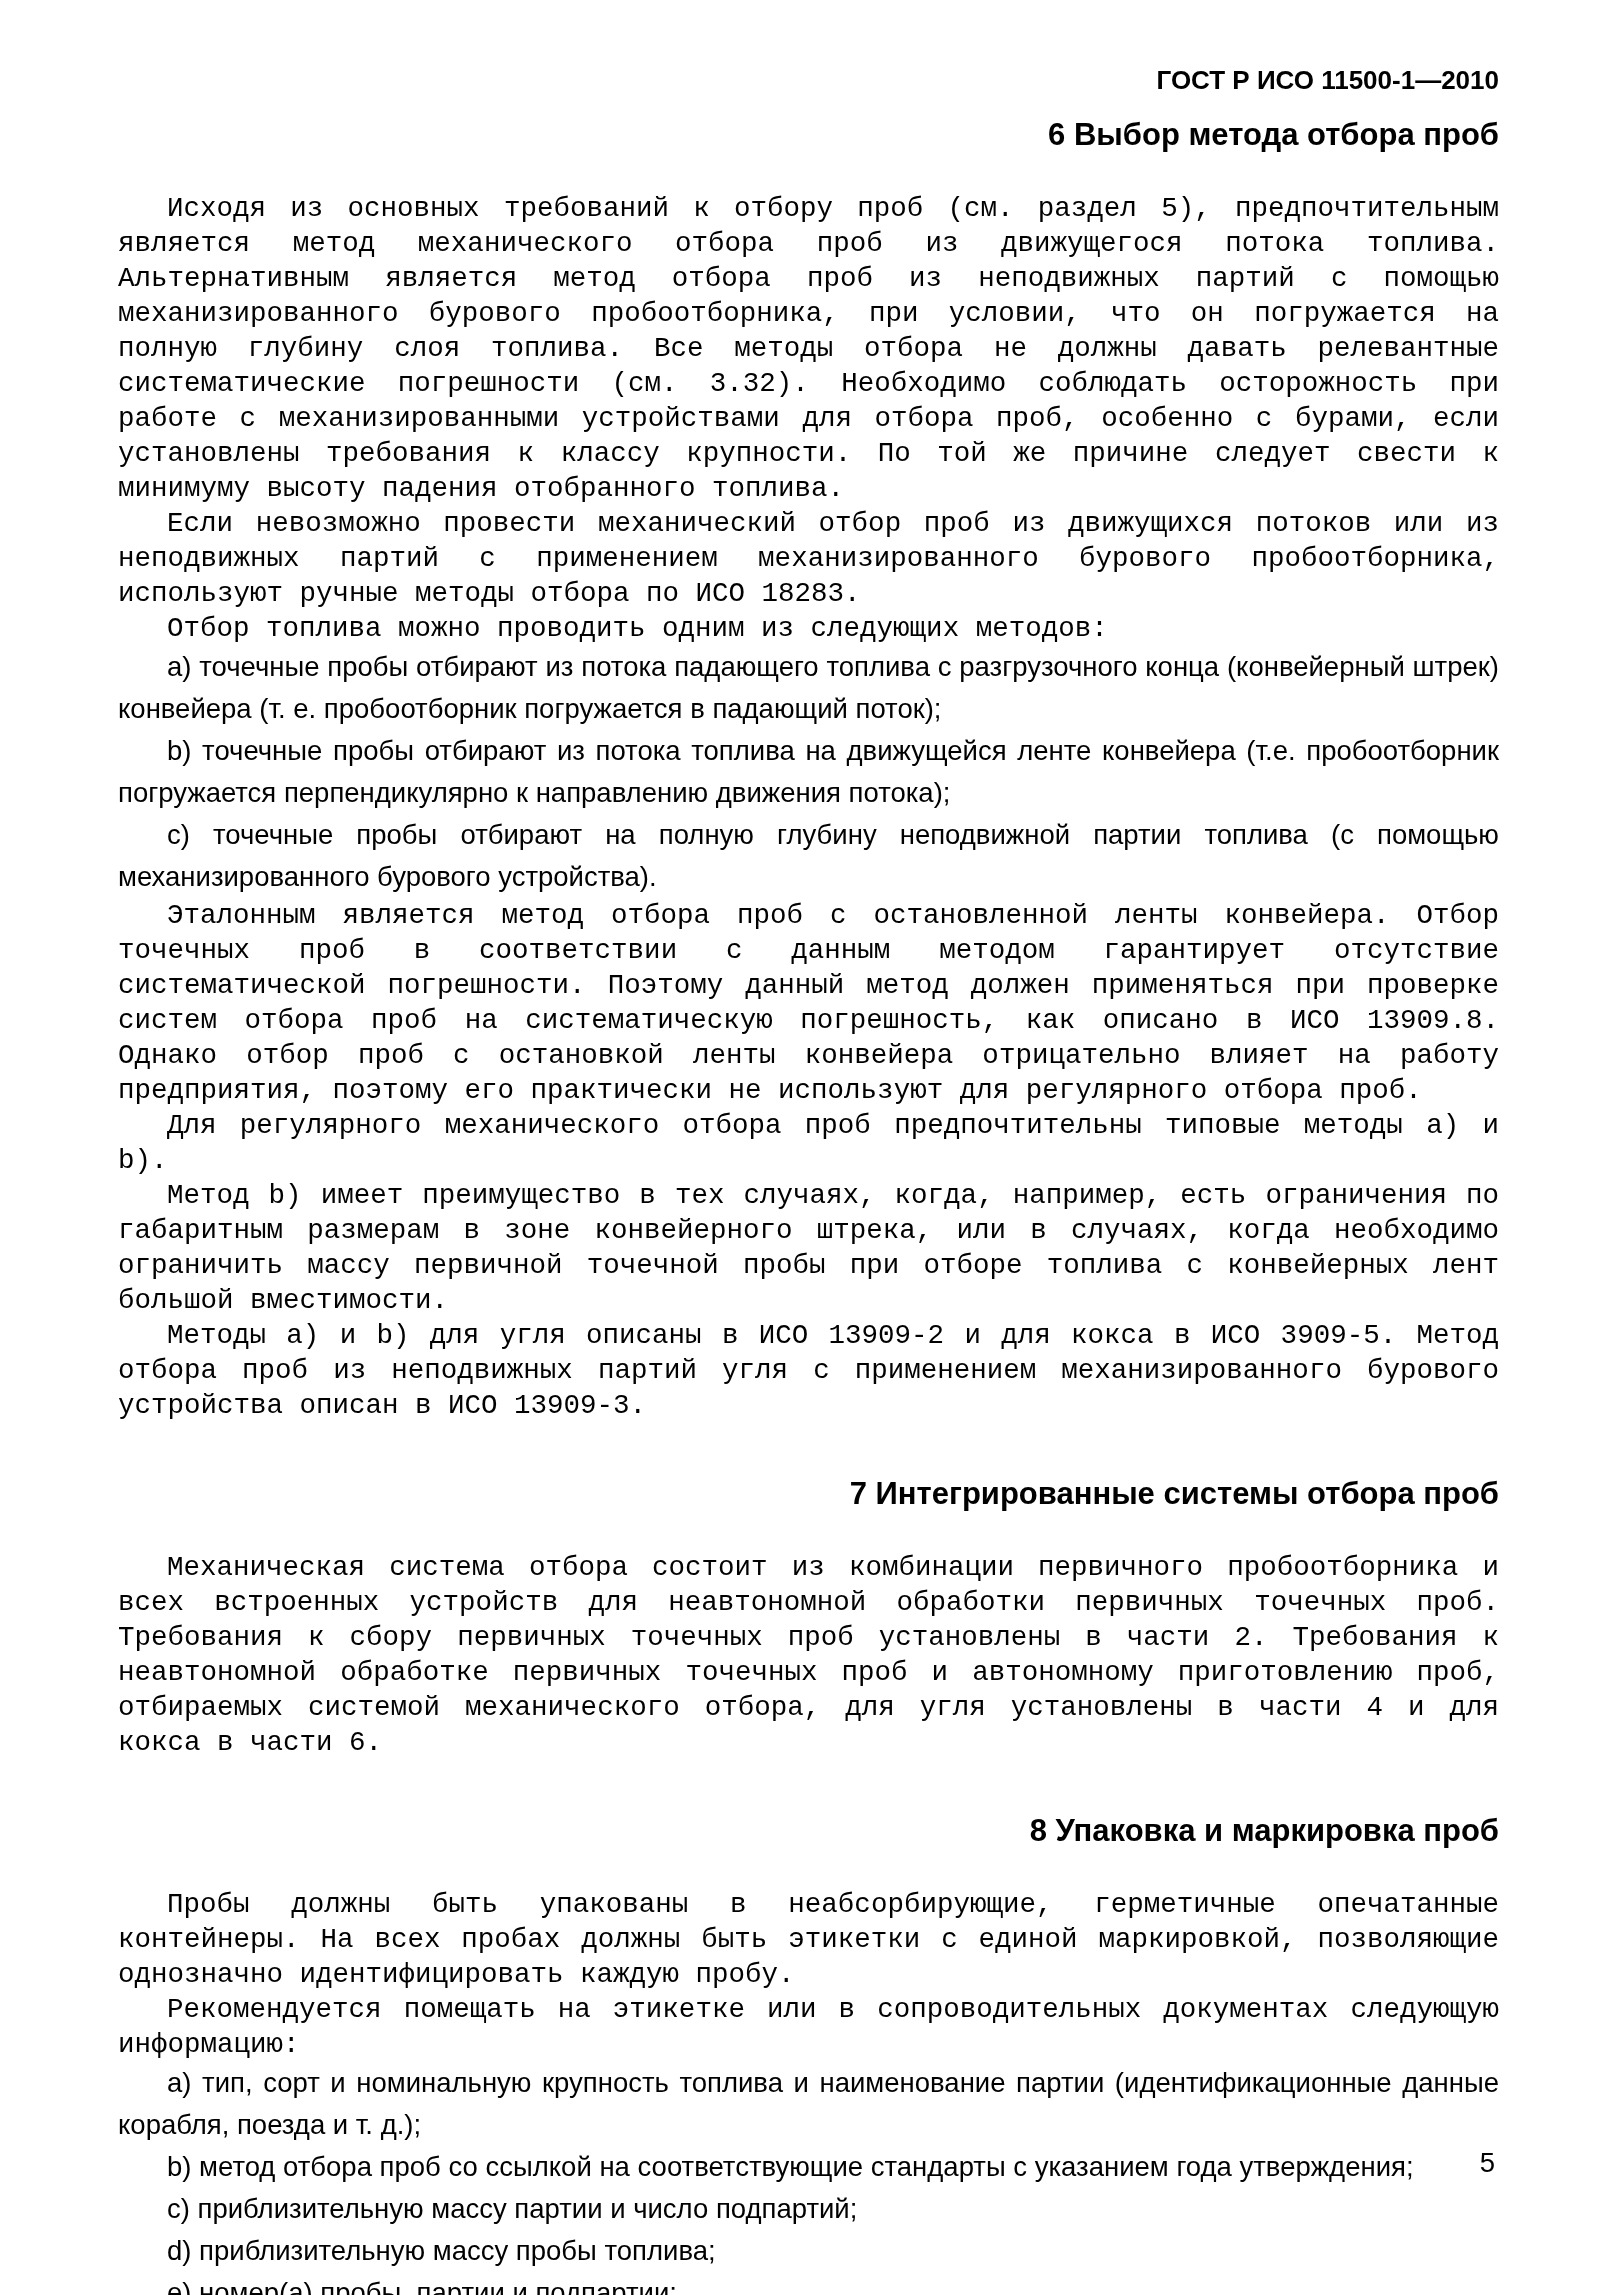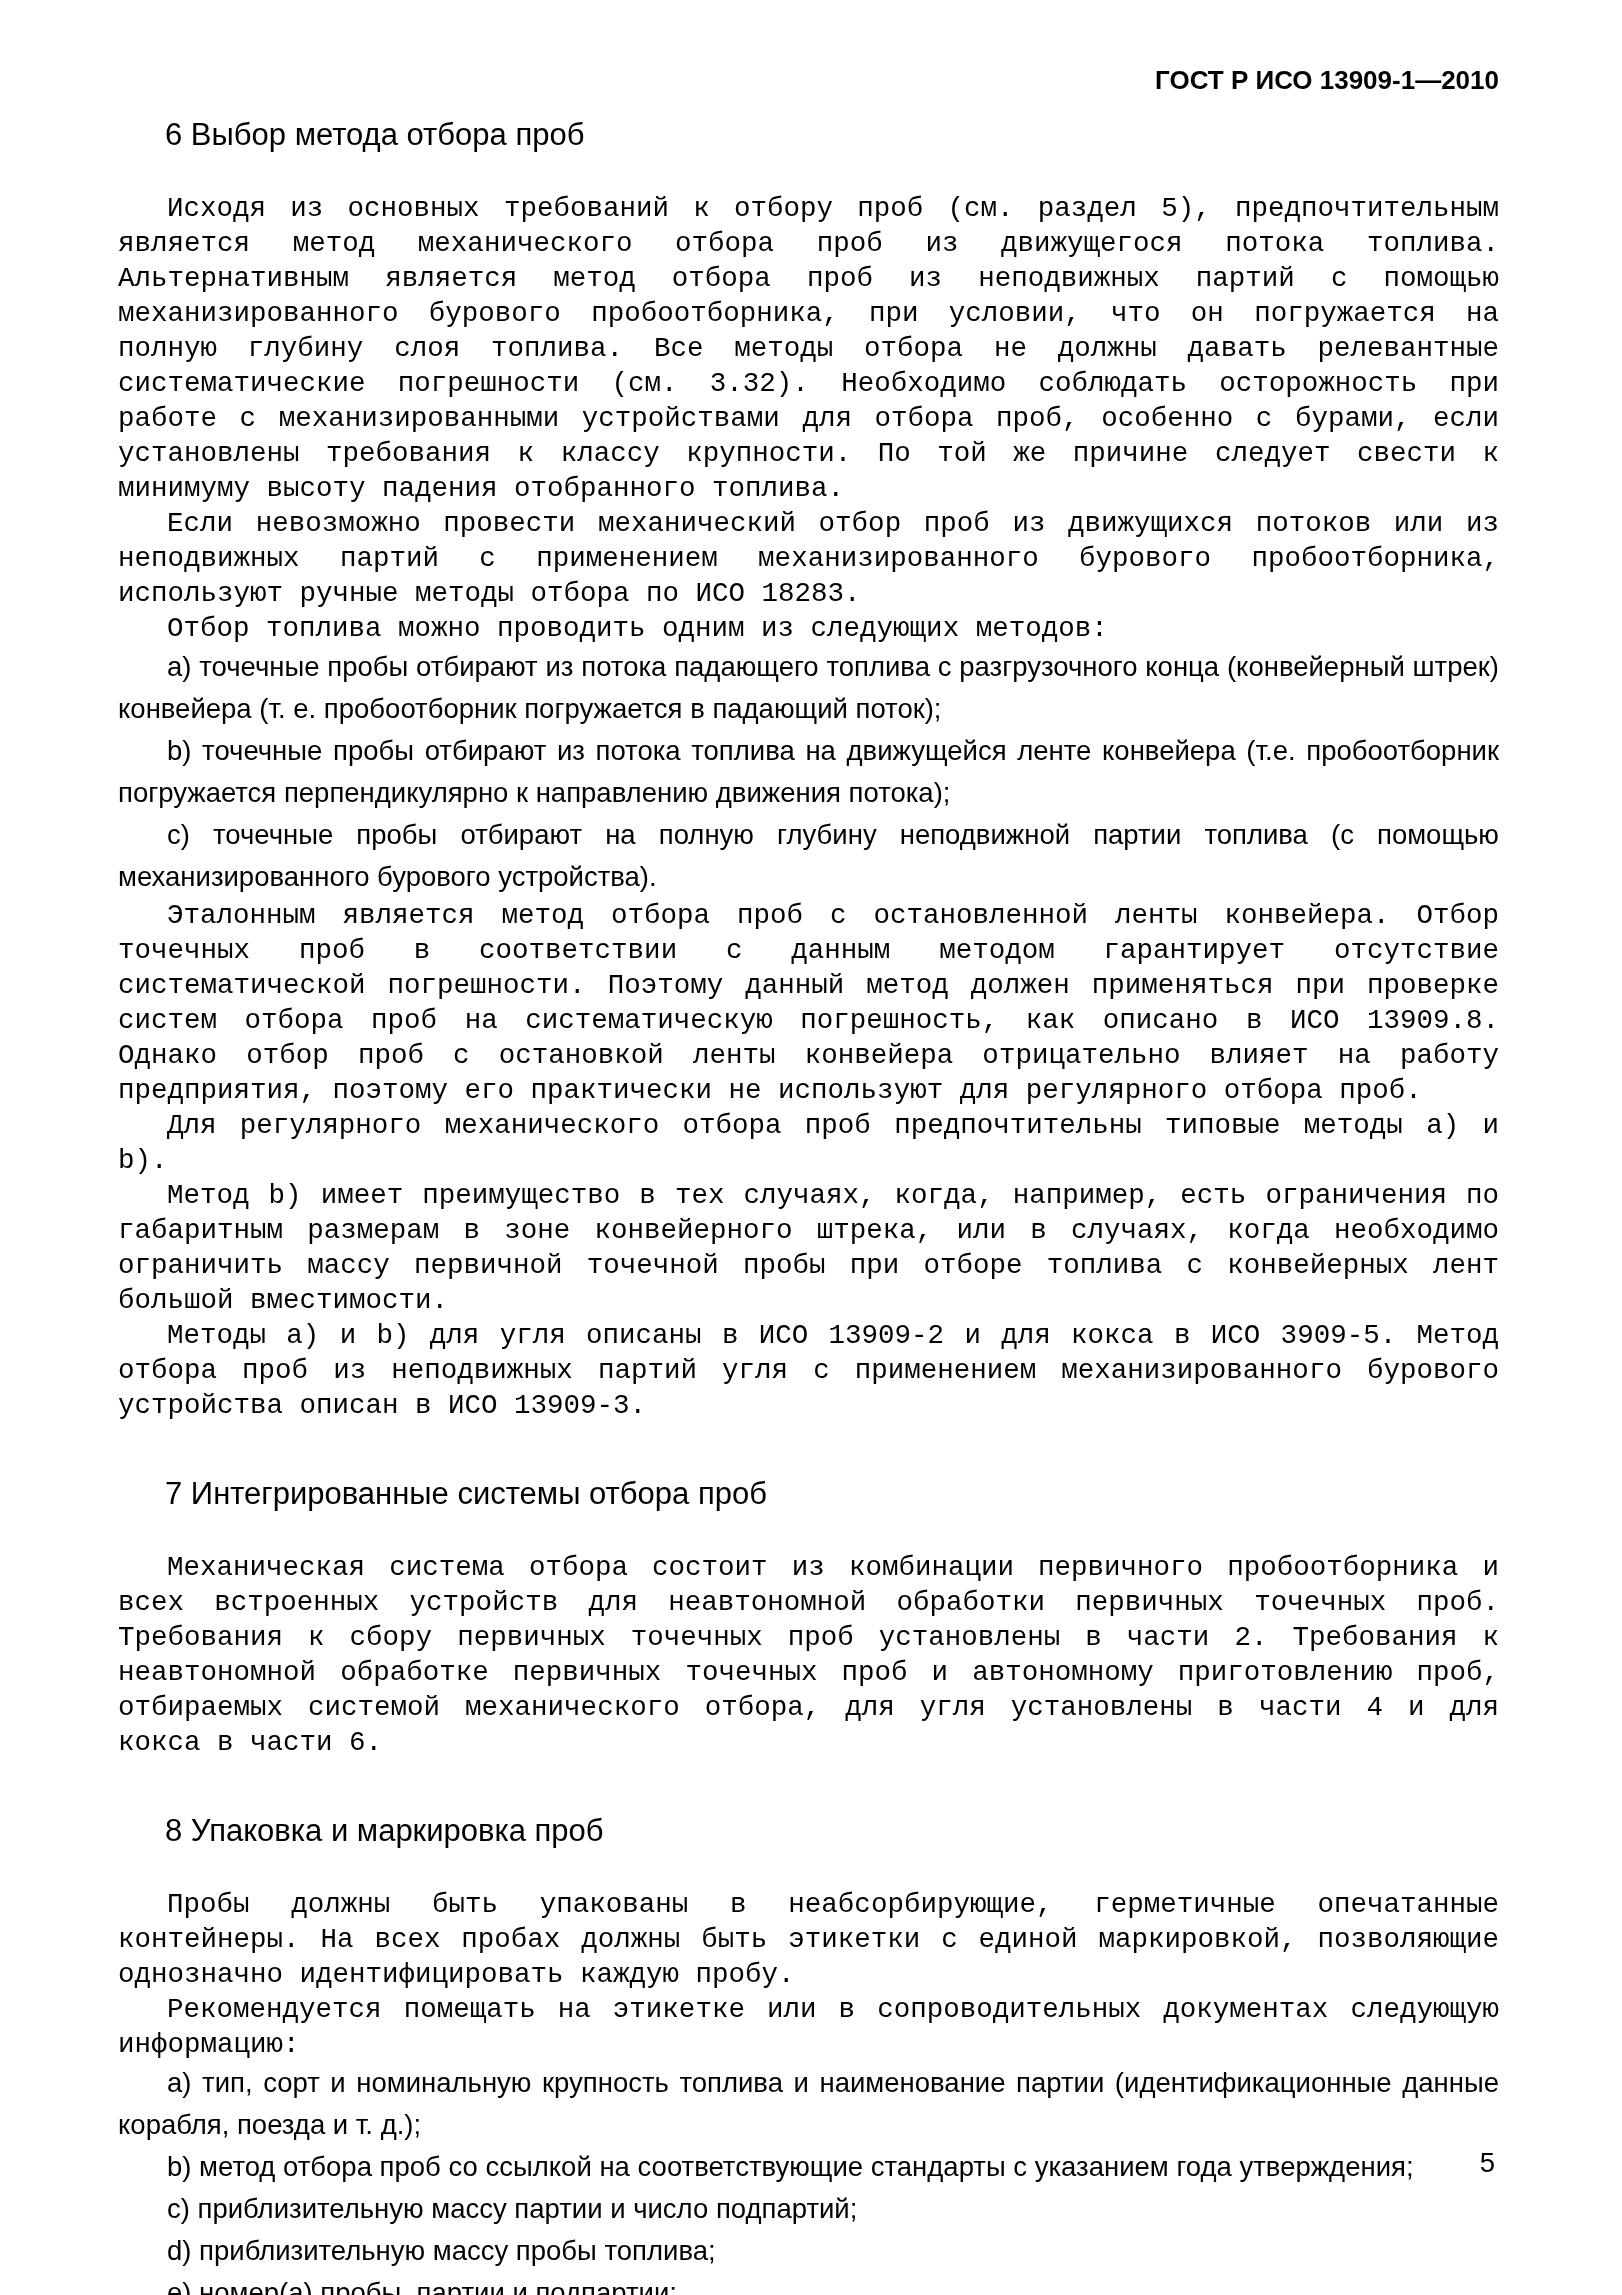--- a/index.html
+++ b/index.html
@@ -23,25 +23,25 @@
   }
   .doc-code {
     text-align: right;
     font-weight: bold;
     font-size: 26px;
     line-height: 31px;
     margin: 0 0 0 0;
   }
   .section-title {
     font-size: 31px;
-    font-weight: normal;
+    font-weight: bold;
     line-height: 37px;
     margin: 52px 0 38px 0;
     padding-left: 47px;
-    text-align: left;
+    text-align: right;
   }
   .section-title.first {
     margin-top: 19.6px;
   }
   p.body-text {
     font-size: 27.5px;
     line-height: 35px;
     text-align: justify;
     text-indent: 49px;
     margin: 0;
@@ -60,21 +60,21 @@
     right: 128px;
     font-size: 27.5px;
     line-height: 35px;
   }
 </style>
 </head>
 <body>
 
 <div class="page">
 
-  <p class="doc-code">ГОСТ Р ИСО 13909-1—2010</p>
+  <p class="doc-code">ГОСТ Р ИСО 11500-1—2010</p>
 
   <section>
     <h2 class="section-title first">6  Выбор метода отбора проб</h2>
     <p class="body-text">Исходя из основных требований к отбору проб (см. раздел 5), предпочтительным является метод механического отбора проб из движущегося потока топлива. Альтернативным является метод отбора проб из неподвижных партий с помощью механизированного бурового пробоотборника, при условии, что он погружается на полную глубину слоя топлива. Все методы отбора не должны давать релевантные систематические погрешности (см. 3.32). Необходимо соблюдать осторожность при работе с механизированными устройствами для отбора проб, особенно с бурами, если установлены требования к классу крупности. По той же причине следует свести к минимуму высоту падения отобранного топлива.</p>
     <p class="body-text">Если невозможно провести механический отбор проб из движущихся потоков или из неподвижных партий с применением механизированного бурового пробоотборника, используют ручные методы отбора по ИСО 18283.</p>
     <p class="body-text">Отбор топлива можно проводить одним из следующих методов:</p>
     <p class="list-item">a)  точечные пробы отбирают из потока падающего топлива с разгрузочного конца (конвейерный штрек) конвейера (т. е. пробоотборник погружается в падающий поток);</p>
     <p class="list-item">b)  точечные пробы отбирают из потока топлива на движущейся ленте конвейера (т.е. пробоотборник погружается перпендикулярно к направлению движения потока);</p>
     <p class="list-item">c)  точечные пробы отбирают на полную глубину неподвижной партии топлива (с помощью механизированного бурового устройства).</p>
     <p class="body-text">Эталонным является метод отбора проб с остановленной ленты конвейера. Отбор точечных проб в соответствии с данным методом гарантирует отсутствие систематической погрешности. Поэтому данный метод должен применяться при проверке систем отбора проб на систематическую погрешность, как описано в ИСО 13909.8. Однако отбор проб с остановкой ленты конвейера отрицательно влияет на работу предприятия, поэтому его практически не используют для регулярного отбора проб.</p>

